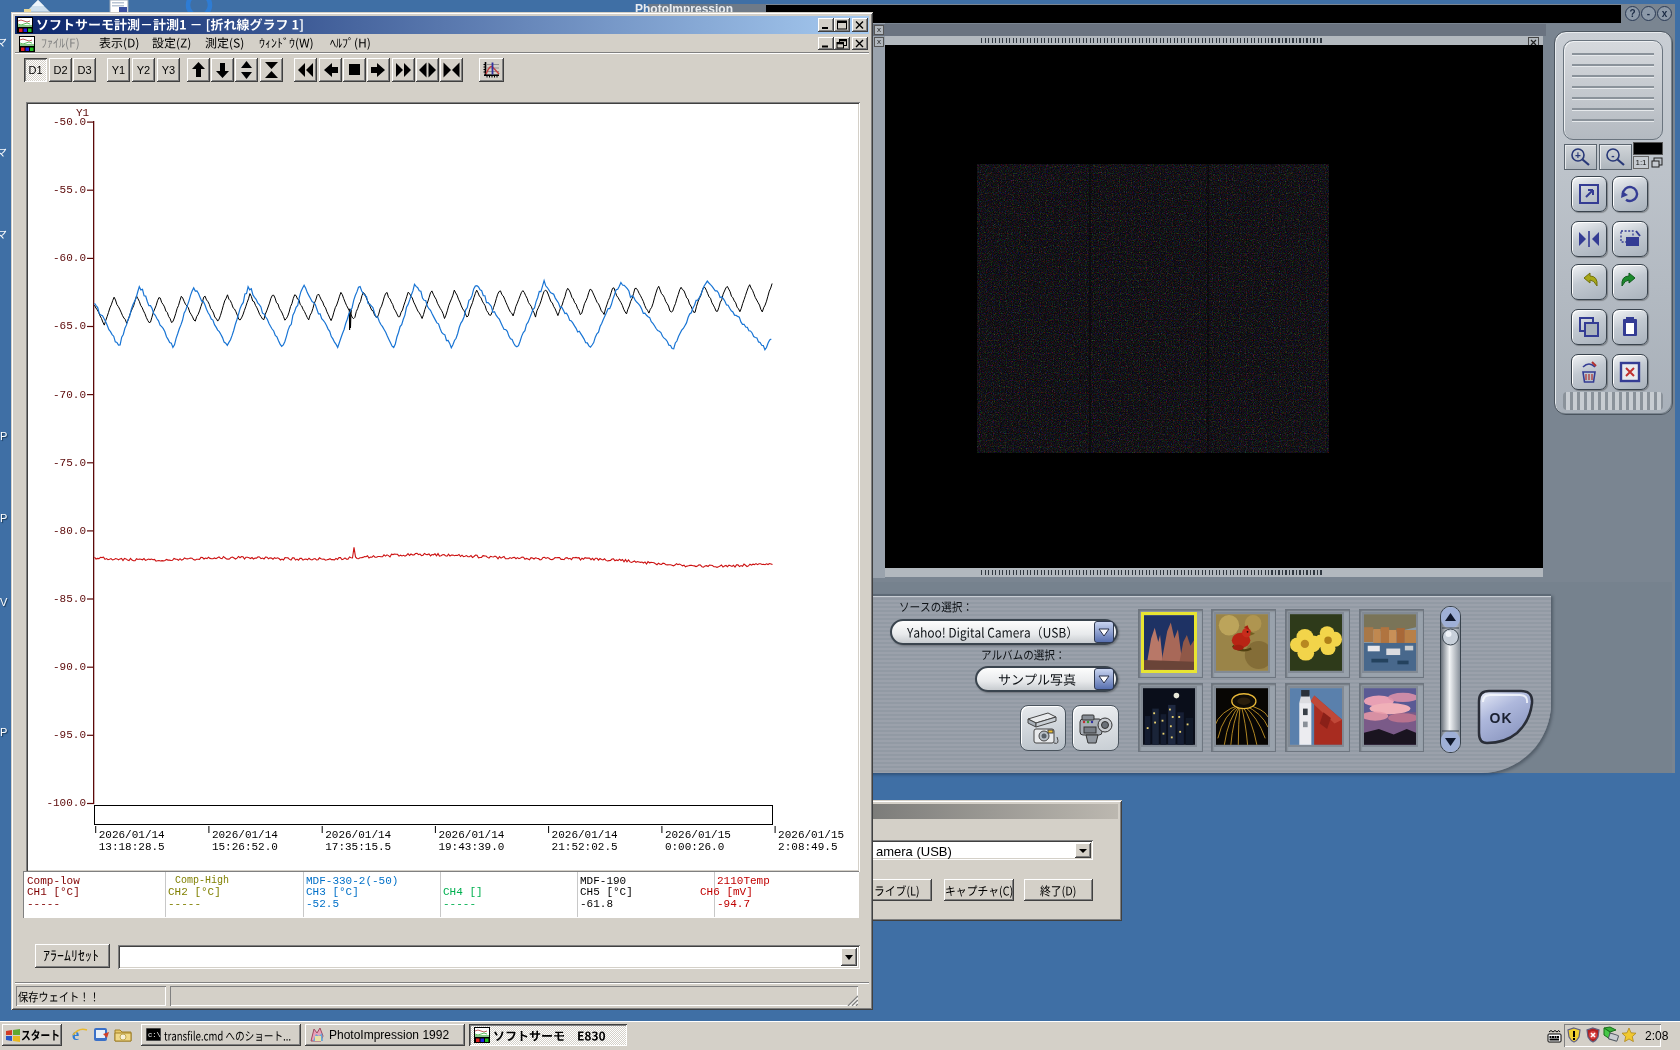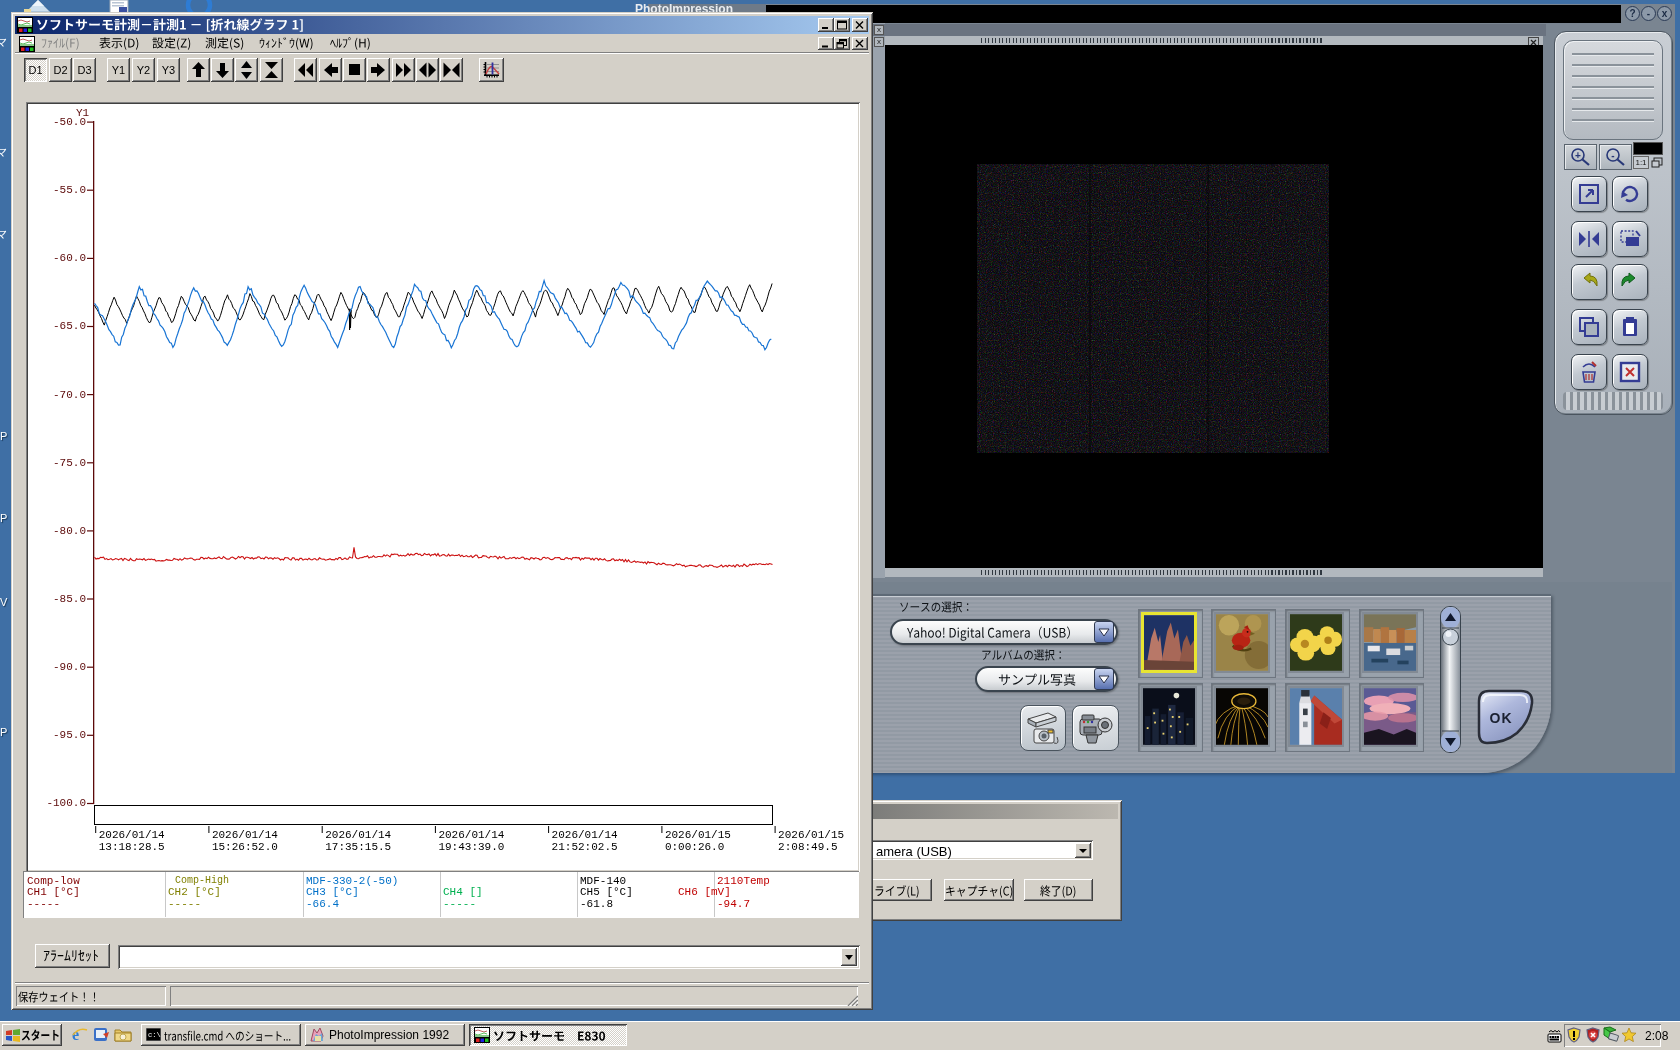--- a/index.html
+++ b/index.html
@@ -645,28 +645,28 @@
 <div class="abs" style="left:576.6px;top:872px;width:1px;height:45px;background:#C8C8C8"></div>
 <div class="abs" style="left:713.8px;top:872px;width:1px;height:45px;background:#C8C8C8"></div>
 <div class="abs mono" style="left:27px;top:874.5px;font-size:11px;color:#800000;white-space:pre">Comp-low</div>
 <div class="abs mono" style="left:27px;top:886.3px;font-size:11px;color:#800000;white-space:pre">CH1 [°C]</div>
 <div class="abs mono" style="left:27px;top:898.1px;font-size:11px;color:#800000;white-space:pre">-----</div>
 <div class="abs mono" style="left:175px;top:874.5px;font-size:10px;color:#808000;white-space:pre">Comp-High</div>
 <div class="abs mono" style="left:168px;top:886.3px;font-size:11px;color:#808000;white-space:pre">CH2 [°C]</div>
 <div class="abs mono" style="left:168px;top:898.1px;font-size:11px;color:#808000;white-space:pre">-----</div>
 <div class="abs mono" style="left:306px;top:874.5px;font-size:11px;color:#0070C8;white-space:pre">MDF-330-2(-50)</div>
 <div class="abs mono" style="left:306px;top:886.3px;font-size:11px;color:#0070C8;white-space:pre">CH3 [°C]</div>
-<div class="abs mono" style="left:306px;top:898.1px;font-size:11px;color:#0070C8;white-space:pre">-66.4</div>
+<div class="abs mono" style="left:306px;top:898.1px;font-size:11px;color:#0070C8;white-space:pre">-52.5</div>
 <div class="abs mono" style="left:443px;top:886.3px;font-size:11px;color:#00B050;white-space:pre">CH4 []</div>
 <div class="abs mono" style="left:443px;top:898.1px;font-size:11px;color:#00B050;white-space:pre">-----</div>
-<div class="abs mono" style="left:580px;top:874.5px;font-size:11px;color:#000000;white-space:pre">MDF-140</div>
+<div class="abs mono" style="left:580px;top:874.5px;font-size:11px;color:#000000;white-space:pre">MDF-190</div>
 <div class="abs mono" style="left:580px;top:886.3px;font-size:11px;color:#000000;white-space:pre">CH5 [°C]</div>
 <div class="abs mono" style="left:580px;top:898.1px;font-size:11px;color:#000000;white-space:pre">-61.8</div>
 <div class="abs mono" style="left:717px;top:874.5px;font-size:11px;color:#C00000;white-space:pre">2110Temp</div>
-<div class="abs mono" style="left:678px;top:886.3px;font-size:11px;color:#C00000;white-space:pre">CH6 [mV]</div>
+<div class="abs mono" style="left:700px;top:886.3px;font-size:11px;color:#C00000;white-space:pre">CH6 [mV]</div>
 <div class="abs mono" style="left:717px;top:898.1px;font-size:11px;color:#C00000;white-space:pre">-94.7</div>
 <div class="btn" style="left:35px;top:944px;width:75px;height:24px"></div>
 <svg class="abs" style="left:43px;top:945.3px" width="58" height="21" viewBox="0 -15.68 58 21">
       <path d="M6.6 -9.1 6.1 -9.8C5.9 -9.7 5.7 -9.7 5.6 -9.7C5.1 -9.7 2.0 -9.7 1.7 -9.7C1.4 -9.7 1.1 -9.7 0.9 -9.8V-8.6C1.1 -8.6 1.4 -8.6 1.7 -8.6C2.0 -8.6 5.0 -8.6 5.5 -8.6C5.2 -7.8 4.6 -6.3 4.0 -5.6L4.7 -4.9C5.5 -6.0 6.1 -7.8 6.4 -8.6C6.4 -8.8 6.5 -8.9 6.6 -9.1ZM2.9 -7.4C3.0 -7.1 3.0 -6.7 3.0 -6.4C3.0 -4.2 2.9 -2.4 1.8 -0.9C1.6 -0.6 1.3 -0.4 1.1 -0.2L1.9 0.5C3.8 -1.3 3.9 -3.9 3.9 -7.4Z M8.6 -10.3V-9.1C8.8 -9.1 9.1 -9.1 9.3 -9.1C9.7 -9.1 11.5 -9.1 11.9 -9.1C12.1 -9.1 12.4 -9.1 12.6 -9.1V-10.3C12.4 -10.2 12.1 -10.2 11.9 -10.2C11.5 -10.2 9.7 -10.2 9.3 -10.2C9.1 -10.2 8.8 -10.2 8.6 -10.3ZM13.1 -6.7 12.6 -7.2C12.5 -7.1 12.3 -7.1 12.1 -7.1C11.8 -7.1 9.1 -7.1 8.7 -7.1C8.5 -7.1 8.2 -7.1 8.0 -7.1V-6.0C8.2 -6.0 8.6 -6.0 8.7 -6.0C9.2 -6.0 11.6 -6.0 12.0 -6.0C11.9 -5.0 11.6 -3.9 11.2 -3.0C10.7 -1.8 9.8 -0.8 8.8 -0.4L9.5 0.6C10.3 0.1 11.3 -0.8 12.0 -2.4C12.5 -3.5 12.8 -4.9 13.0 -6.3C13.0 -6.4 13.1 -6.6 13.1 -6.7Z M14.8 -5.8V-4.4C15.0 -4.5 15.4 -4.5 15.8 -4.5C16.3 -4.5 19.1 -4.5 19.6 -4.5C19.9 -4.5 20.2 -4.4 20.3 -4.4V-5.8C20.2 -5.8 19.9 -5.7 19.6 -5.7C19.1 -5.7 16.3 -5.7 15.8 -5.7C15.4 -5.7 15.0 -5.8 14.8 -5.8Z M22.0 -1.6C21.8 -1.6 21.6 -1.5 21.4 -1.6L21.5 -0.2C21.7 -0.3 21.9 -0.3 22.1 -0.4C23.0 -0.5 25.2 -1.0 26.3 -1.2C26.5 -0.6 26.6 0.0 26.7 0.5L27.6 -0.1C27.3 -1.5 26.5 -4.4 26.0 -5.8L25.2 -5.3C25.5 -4.6 25.8 -3.4 26.1 -2.3C25.3 -2.1 24.1 -1.9 23.2 -1.7C23.5 -3.5 24.3 -7.5 24.5 -8.8C24.6 -9.4 24.7 -9.7 24.8 -10.1L23.7 -10.4C23.7 -10.0 23.6 -9.7 23.5 -9.0C23.3 -7.6 22.6 -3.5 22.2 -1.6Z M32.5 -10.4C32.5 -10.1 32.5 -9.7 32.5 -9.2C32.5 -8.7 32.5 -7.7 32.5 -7.2C32.5 -4.5 32.5 -3.4 32.0 -2.3C31.5 -1.3 30.9 -0.8 30.4 -0.5L31.0 0.5C31.5 0.2 32.3 -0.5 32.7 -1.5C33.2 -2.7 33.4 -3.8 33.4 -7.1C33.4 -7.7 33.4 -8.7 33.4 -9.2C33.4 -9.7 33.4 -10.1 33.5 -10.4ZM29.4 -10.3C29.4 -10.1 29.4 -9.6 29.4 -9.3C29.4 -8.9 29.4 -5.4 29.4 -4.8C29.4 -4.4 29.4 -4.0 29.4 -3.8H30.4C30.4 -4.0 30.3 -4.5 30.3 -4.8C30.3 -5.4 30.3 -8.9 30.3 -9.3C30.3 -9.7 30.4 -10.1 30.4 -10.3Z M41.3 -8.0 40.8 -8.7C40.7 -8.6 40.5 -8.5 40.3 -8.4C40.1 -8.3 38.9 -7.9 37.8 -7.5V-9.5C37.8 -9.9 37.8 -10.3 37.9 -10.8H36.9C36.9 -10.3 36.9 -9.9 36.9 -9.5V-7.2C36.2 -6.9 35.6 -6.7 35.3 -6.7L35.5 -5.5L36.9 -6.0V-2.0C36.9 -0.7 37.3 0.1 38.7 0.1C39.5 0.1 40.3 -0.0 41.0 -0.2L41.0 -1.4C40.2 -1.1 39.5 -1.0 38.7 -1.0C38.0 -1.0 37.8 -1.4 37.8 -2.3V-6.4L40.2 -7.3C39.9 -6.4 39.3 -5.1 38.8 -4.2L39.5 -3.7C40.1 -4.7 40.7 -6.3 41.1 -7.5C41.1 -7.6 41.2 -7.9 41.3 -8.0Z M45.3 -7.7 44.6 -7.4C44.7 -6.8 45.0 -5.3 45.1 -4.6L45.9 -4.9C45.8 -5.6 45.5 -7.2 45.3 -7.7ZM47.0 -7.3C46.9 -5.7 46.6 -4.1 46.2 -2.9C45.6 -1.5 44.7 -0.4 43.8 0.1L44.4 0.8C45.3 0.3 46.2 -0.9 46.8 -2.4C47.3 -3.6 47.6 -5.0 47.8 -6.4C47.8 -6.5 47.9 -6.8 47.9 -7.0ZM43.7 -7.0 43.0 -6.7C43.1 -6.2 43.5 -4.5 43.6 -3.8L44.3 -4.1C44.2 -4.9 43.9 -6.4 43.7 -7.0Z M51.1 -1.2C51.1 -0.7 51.0 -0.0 51.0 0.4H52.1C52.1 -0.0 52.1 -0.8 52.1 -1.2L52.0 -5.5C52.8 -5.0 53.9 -4.1 54.6 -3.4L54.9 -4.6C54.2 -5.3 53.0 -6.3 52.0 -6.8V-9.1C52.0 -9.6 52.1 -10.2 52.1 -10.6H51.0C51.0 -10.2 51.1 -9.5 51.1 -9.1C51.1 -8.0 51.1 -2.0 51.1 -1.2Z" fill="#000"></path>
     </svg>
 <div class="abs sunk" style="left:118px;top:945px;width:742px;height:24px;background:#fff"></div>
 <div class="btn" style="left:841px;top:948px;width:16px;height:18px"></div>
 <svg class="abs" style="left:841px;top:948px" width="16" height="18">
       <polygon points="4,7 12,7 8,12" fill="#000"></polygon>
     </svg>

